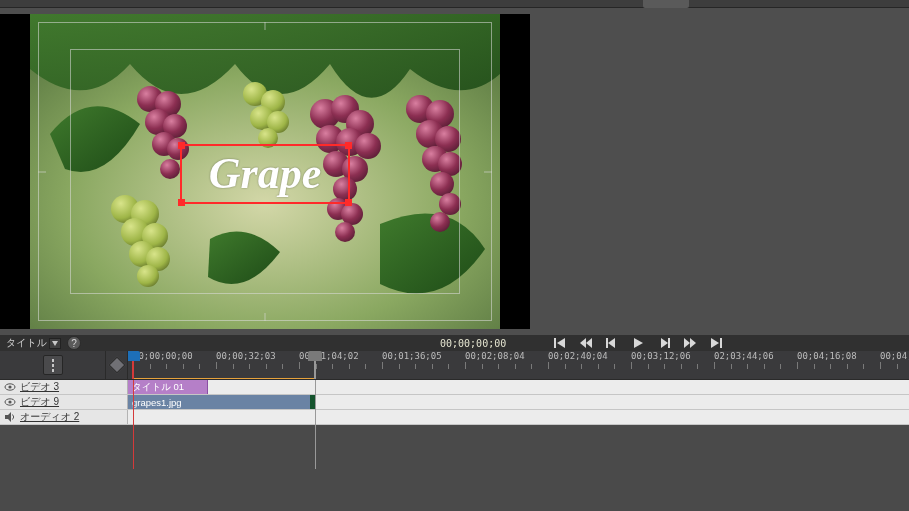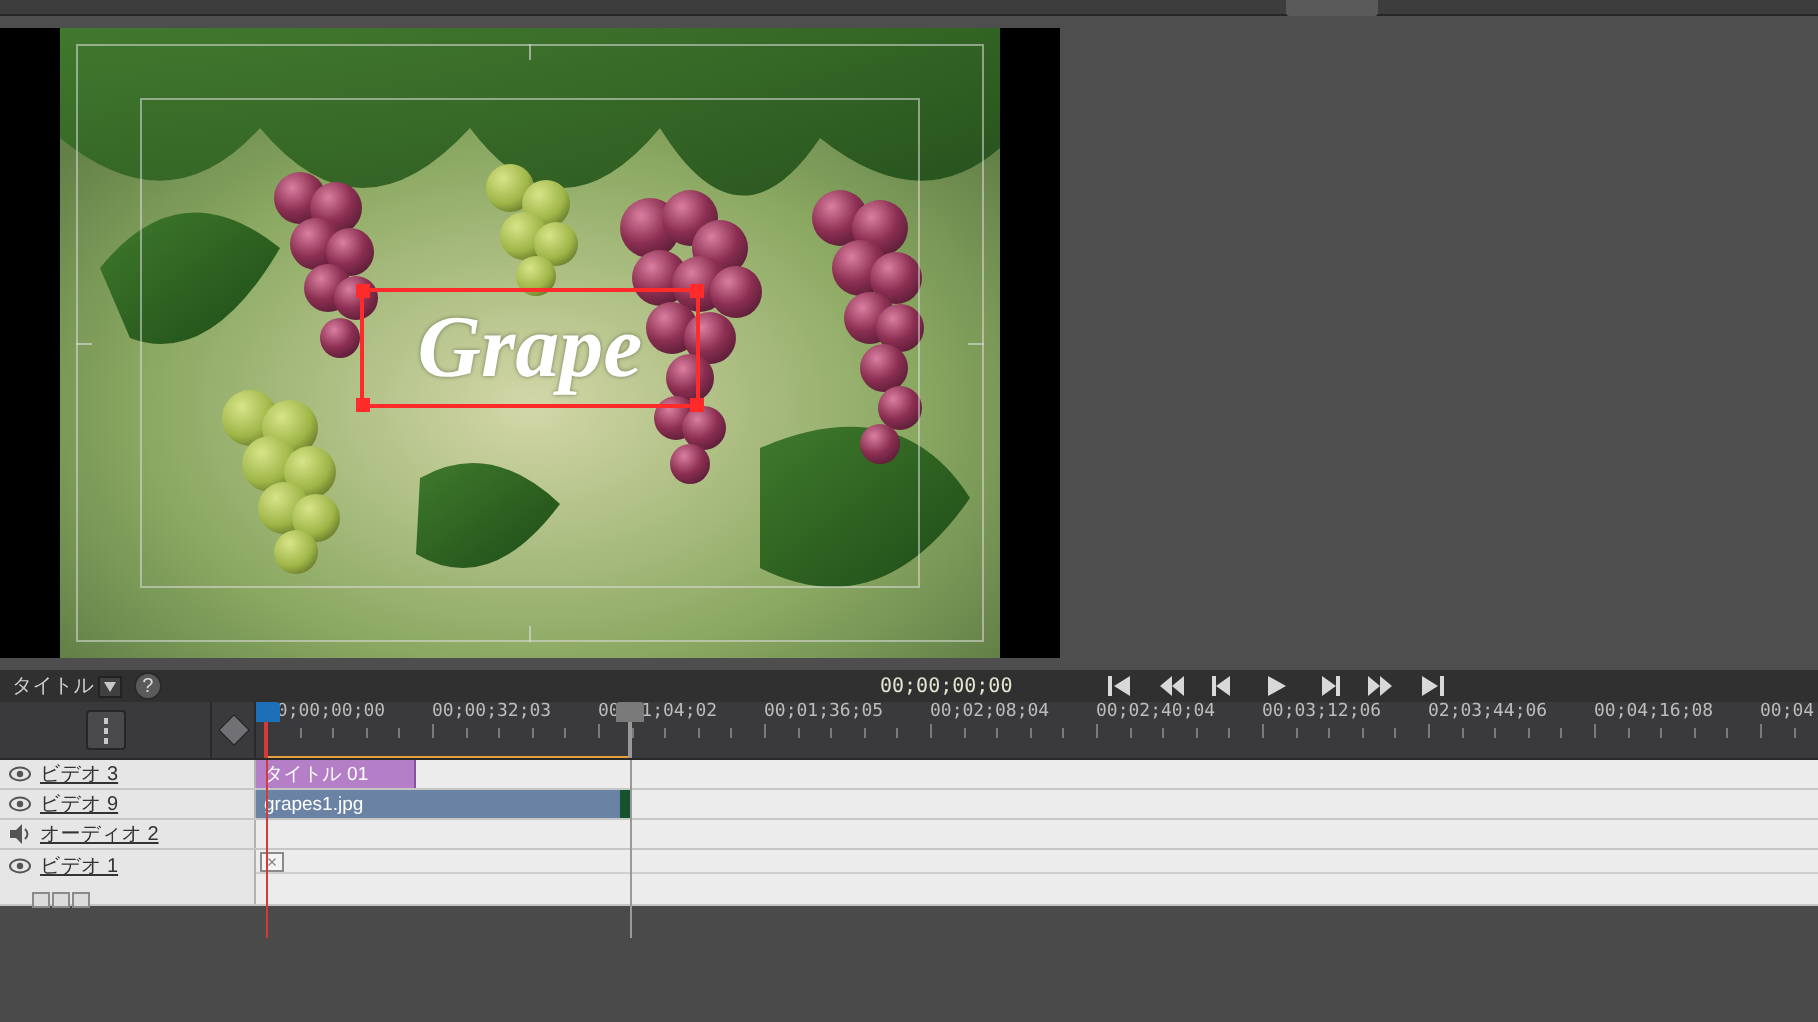--- a/index.html
+++ b/index.html
@@ -423,38 +423,16 @@
       <div class="head">
         <span class="vis"><svg viewBox="0 0 12 12">
               <polygon points="1,4 4,4 7,1 7,11 4,8 1,8" fill="#555"></polygon>
               <path d="M8.5 3.5 Q11 6 8.5 8.5" fill="none" stroke="#555" stroke-width="1"></path>
             </svg></span>
         <span class="name">オーディオ 2</span>
       </div>
       <div class="lane"></div>
     </div>
 
-    <div class="track video1">
-      <div class="head" style="flex-direction:column;align-items:flex-start;justify-content:flex-start;padding-top:1px;">
-        <div style="display:flex;align-items:center;gap:4px;">
-          <span class="vis"><svg viewBox="0 0 12 12">
-                <ellipse cx="6" cy="6" rx="5" ry="3.2" fill="none" stroke="#555" stroke-width="1"></ellipse>
-                <circle cx="6" cy="6" r="1.6" fill="#555"></circle>
-              </svg></span>
-          <span class="name">ビデオ 1</span>
-        </div>
-        <div style="display:flex;gap:1px;margin-top:2px;margin-left:12px;">
-          <i style="width:9px;height:8px;border:1px solid #8a8a8a;background:#dcdcdc;"></i>
-          <i style="width:9px;height:8px;border:1px solid #8a8a8a;background:#dcdcdc;"></i>
-          <i style="width:9px;height:8px;border:1px solid #8a8a8a;background:#dcdcdc;"></i>
-        </div>
-      </div>
-      <div class="lane">
-        <div class="toprow">
-          <span class="chip">×</span>
-        </div>
-        <div class="thumbrow"></div>
-      </div>
-    </div>
   </div>
 </div>
 
 <div class="bottomfill"></div>
 
 </body></html>

